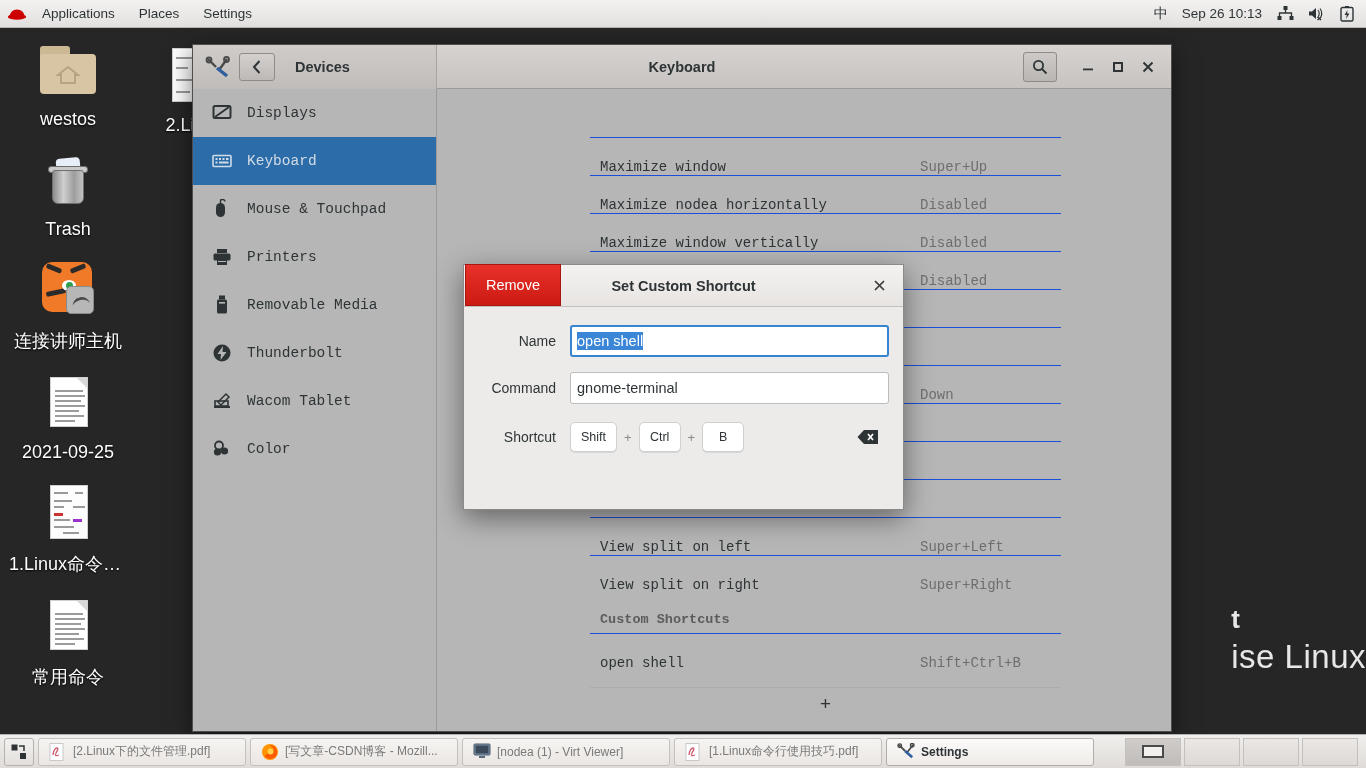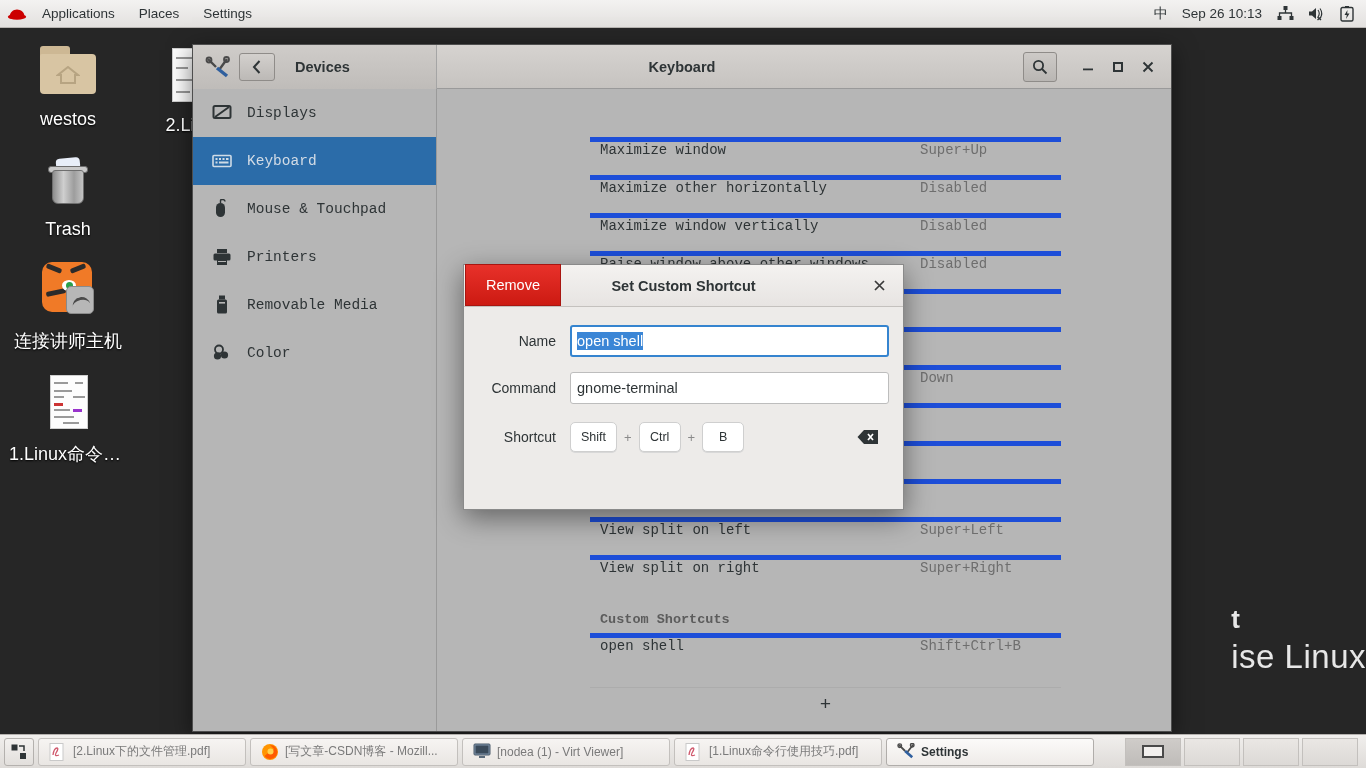--- a/index.html
+++ b/index.html
@@ -131,22 +131,22 @@
   .side-item {
     height: 48px; display:flex; align-items:center; padding-left: 18px;
     font-size: 14.5px; color:#2e3436; cursor:pointer;
   }
   .side-item.active { background:#2b6ca9; color:#d3dce6; }
   .side-item .si-icon { width: 22px; height: 20px; margin-right: 14px; display:flex; align-items:center; justify-content:center;}
 
   #content { flex:1; background:#b6b6b6; position:relative; overflow:hidden; }
   .sc-scroll { position:absolute; left: 153px; right: 110px; top: 48px; bottom: 46px; }
   .sc-row {
-    height: 38px; display:flex; align-items:flex-start;
-    border-top: 5px solid #1d4ed8; font-size: 14px; color:#2e3436;
+    height: 38px; display:flex; align-items:flex-end;
+    border-top: 1px solid #1d4ed8; font-size: 14px; color:#2e3436;
     padding: 0 10px; cursor:pointer;
   }
   .sc-row .sc-name { width: 320px; }
   .sc-row .sc-val { color:#6e6e6e; }
   .sc-group {
     height: 40px; display:flex; align-items:flex-end; padding: 0 10px 6px 10px;
     font-size: 13.5px; font-weight: bold; color:#5c5c5c;
   }
   .sc-add {
     position:absolute; left: 153px; right: 110px; bottom: 8px; height: 36px;
@@ -273,20 +273,37 @@
             <div class="stripe" style="left:34px;top:6px;width:16px;height:5px;transform:rotate(-22deg)"></div>
             <div class="stripe" style="left:10px;top:30px;width:20px;height:5px;transform:rotate(-12deg)"></div>
             <div class="eye"></div>
               <div class="pupil"></div>
             <div class="badge"></div>
           </div>
         </div>
         <div class="lbl">连接讲师主机</div>
       </div>
 
+      <div class="desk-icon" style="margin-top:14px">
+        <div class="glyph">
+          <div class="ico-doc">
+            <div class="page">
+              <div class="fold"></div>
+              <div class="ln" style="top:12px;width:28px"></div>
+              <div class="ln" style="top:17px;width:30px"></div>
+              <div class="ln" style="top:22px;width:26px"></div>
+              <div class="ln" style="top:27px;width:30px"></div>
+              <div class="ln" style="top:32px;width:24px"></div>
+              <div class="ln" style="top:37px;width:29px"></div>
+              <div class="ln" style="top:42px;width:20px"></div>
+            </div>
+          </div>
+        </div>
+        <div class="lbl">2021-09-25</div>
+      </div>
 
       <div class="desk-icon" style="margin-top:14px">
         <div class="glyph">
           <div class="ico-doc thumb">
             <div class="page" style="top:2px;height:54px;">
               <div class="sketch" style="top:6px;width:14px"></div>
               <div class="sketch" style="top:6px;left:24px;width:8px"></div>
               <div class="sketch" style="top:14px;width:18px"></div>
               <div class="sketch" style="top:20px;width:10px"></div>
               <div class="sketch" style="top:20px;left:22px;width:12px"></div>
@@ -294,20 +311,37 @@
               <div class="sketch" style="top:33px;width:16px"></div>
               <div class="mark" style="top:33px;left:22px;width:9px;background:#93c"></div>
               <div class="sketch" style="top:40px;width:20px"></div>
               <div class="sketch" style="top:46px;left:12px;width:16px"></div>
             </div>
           </div>
         </div>
         <div class="lbl">1.Linux命令行...</div>
       </div>
 
+      <div class="desk-icon" style="margin-top:14px">
+        <div class="glyph">
+          <div class="ico-doc">
+            <div class="page">
+              <div class="fold"></div>
+              <div class="ln" style="top:12px;width:28px"></div>
+              <div class="ln" style="top:17px;width:30px"></div>
+              <div class="ln" style="top:22px;width:26px"></div>
+              <div class="ln" style="top:27px;width:30px"></div>
+              <div class="ln" style="top:32px;width:24px"></div>
+              <div class="ln" style="top:37px;width:29px"></div>
+              <div class="ln" style="top:42px;width:20px"></div>
+            </div>
+          </div>
+        </div>
+        <div class="lbl">常用命令</div>
+      </div>
     </div>
 
     <div class="desk-icon" style="position:absolute; left:130px; top:40px;">
       <div class="glyph">
         <div class="ico-doc thumb">
           <div class="page" style="top:2px;height:54px;">
             <div class="sketch" style="top:8px;width:16px"></div>
             <div class="sketch" style="top:18px;width:12px"></div>
             <div class="sketch" style="top:30px;width:20px"></div>
             <div class="sketch" style="top:42px;width:14px"></div>
@@ -453,38 +487,57 @@
             <svg width="14" height="20" viewBox="0 0 14 20">
                 <rect x="4" y="0.5" width="6" height="4" fill="#2e3436"></rect>
                 <rect x="2" y="4.5" width="10" height="14" rx="1.5" fill="#2e3436"></rect>
                 <rect x="4" y="7" width="6" height="1.6" fill="#b6b6b6"></rect>
               </svg>
           </span>
           <span>Removable Media</span>
         </div>
         <div class="side-item">
           <span class="si-icon">
+            <svg width="20" height="20" viewBox="0 0 20 20">
+                <circle cx="10" cy="10" r="8.5" fill="#2e3436"></circle>
+                <path d="M11 3 L5.5 11 H9 L8.5 17 L14.5 9 H10.5 Z" fill="#b6b6b6"></path>
+              </svg>
+          </span>
+          <span>Thunderbolt</span>
+        </div>
+        <div class="side-item">
+          <span class="si-icon">
+            <svg width="20" height="18" viewBox="0 0 20 18">
+                <path d="M2 15 H18" stroke="#2e3436" stroke-width="2"></path>
+                <rect x="3" y="9" width="13" height="5" fill="none" stroke="#2e3436" stroke-width="1.6"></rect>
+                <path d="M6 10 L14 2 L17 5 L9 13 Z" fill="none" stroke="#2e3436" stroke-width="1.5"></path>
+              </svg>
+          </span>
+          <span>Wacom Tablet</span>
+        </div>
+        <div class="side-item">
+          <span class="si-icon">
             <svg width="20" height="18" viewBox="0 0 20 18">
                 <circle cx="7" cy="5.5" r="4" fill="none" stroke="#2e3436" stroke-width="1.8"></circle>
                 <circle cx="5.5" cy="12" r="3.6" fill="#2e3436"></circle>
                 <circle cx="12.5" cy="11" r="3.6" fill="#2e3436"></circle>
               </svg>
           </span>
           <span>Color</span>
         </div>
       </div>
 
       <div id="content">
         <div class="sc-scroll">
           <div class="sc-row">
             <span class="sc-name">Maximize window</span>
             <span class="sc-val">Super+Up</span>
           </div>
           <div class="sc-row">
-            <span class="sc-name">Maximize other horizontally</span>
+            <span class="sc-name">Maximize nodea horizontally</span>
             <span class="sc-val">Disabled</span>
           </div>
           <div class="sc-row">
             <span class="sc-name">Maximize window vertically</span>
             <span class="sc-val">Disabled</span>
           </div>
           <div class="sc-row">
             <span class="sc-name">Raise window above other windows</span>
             <span class="sc-val">Disabled</span>
           </div>

